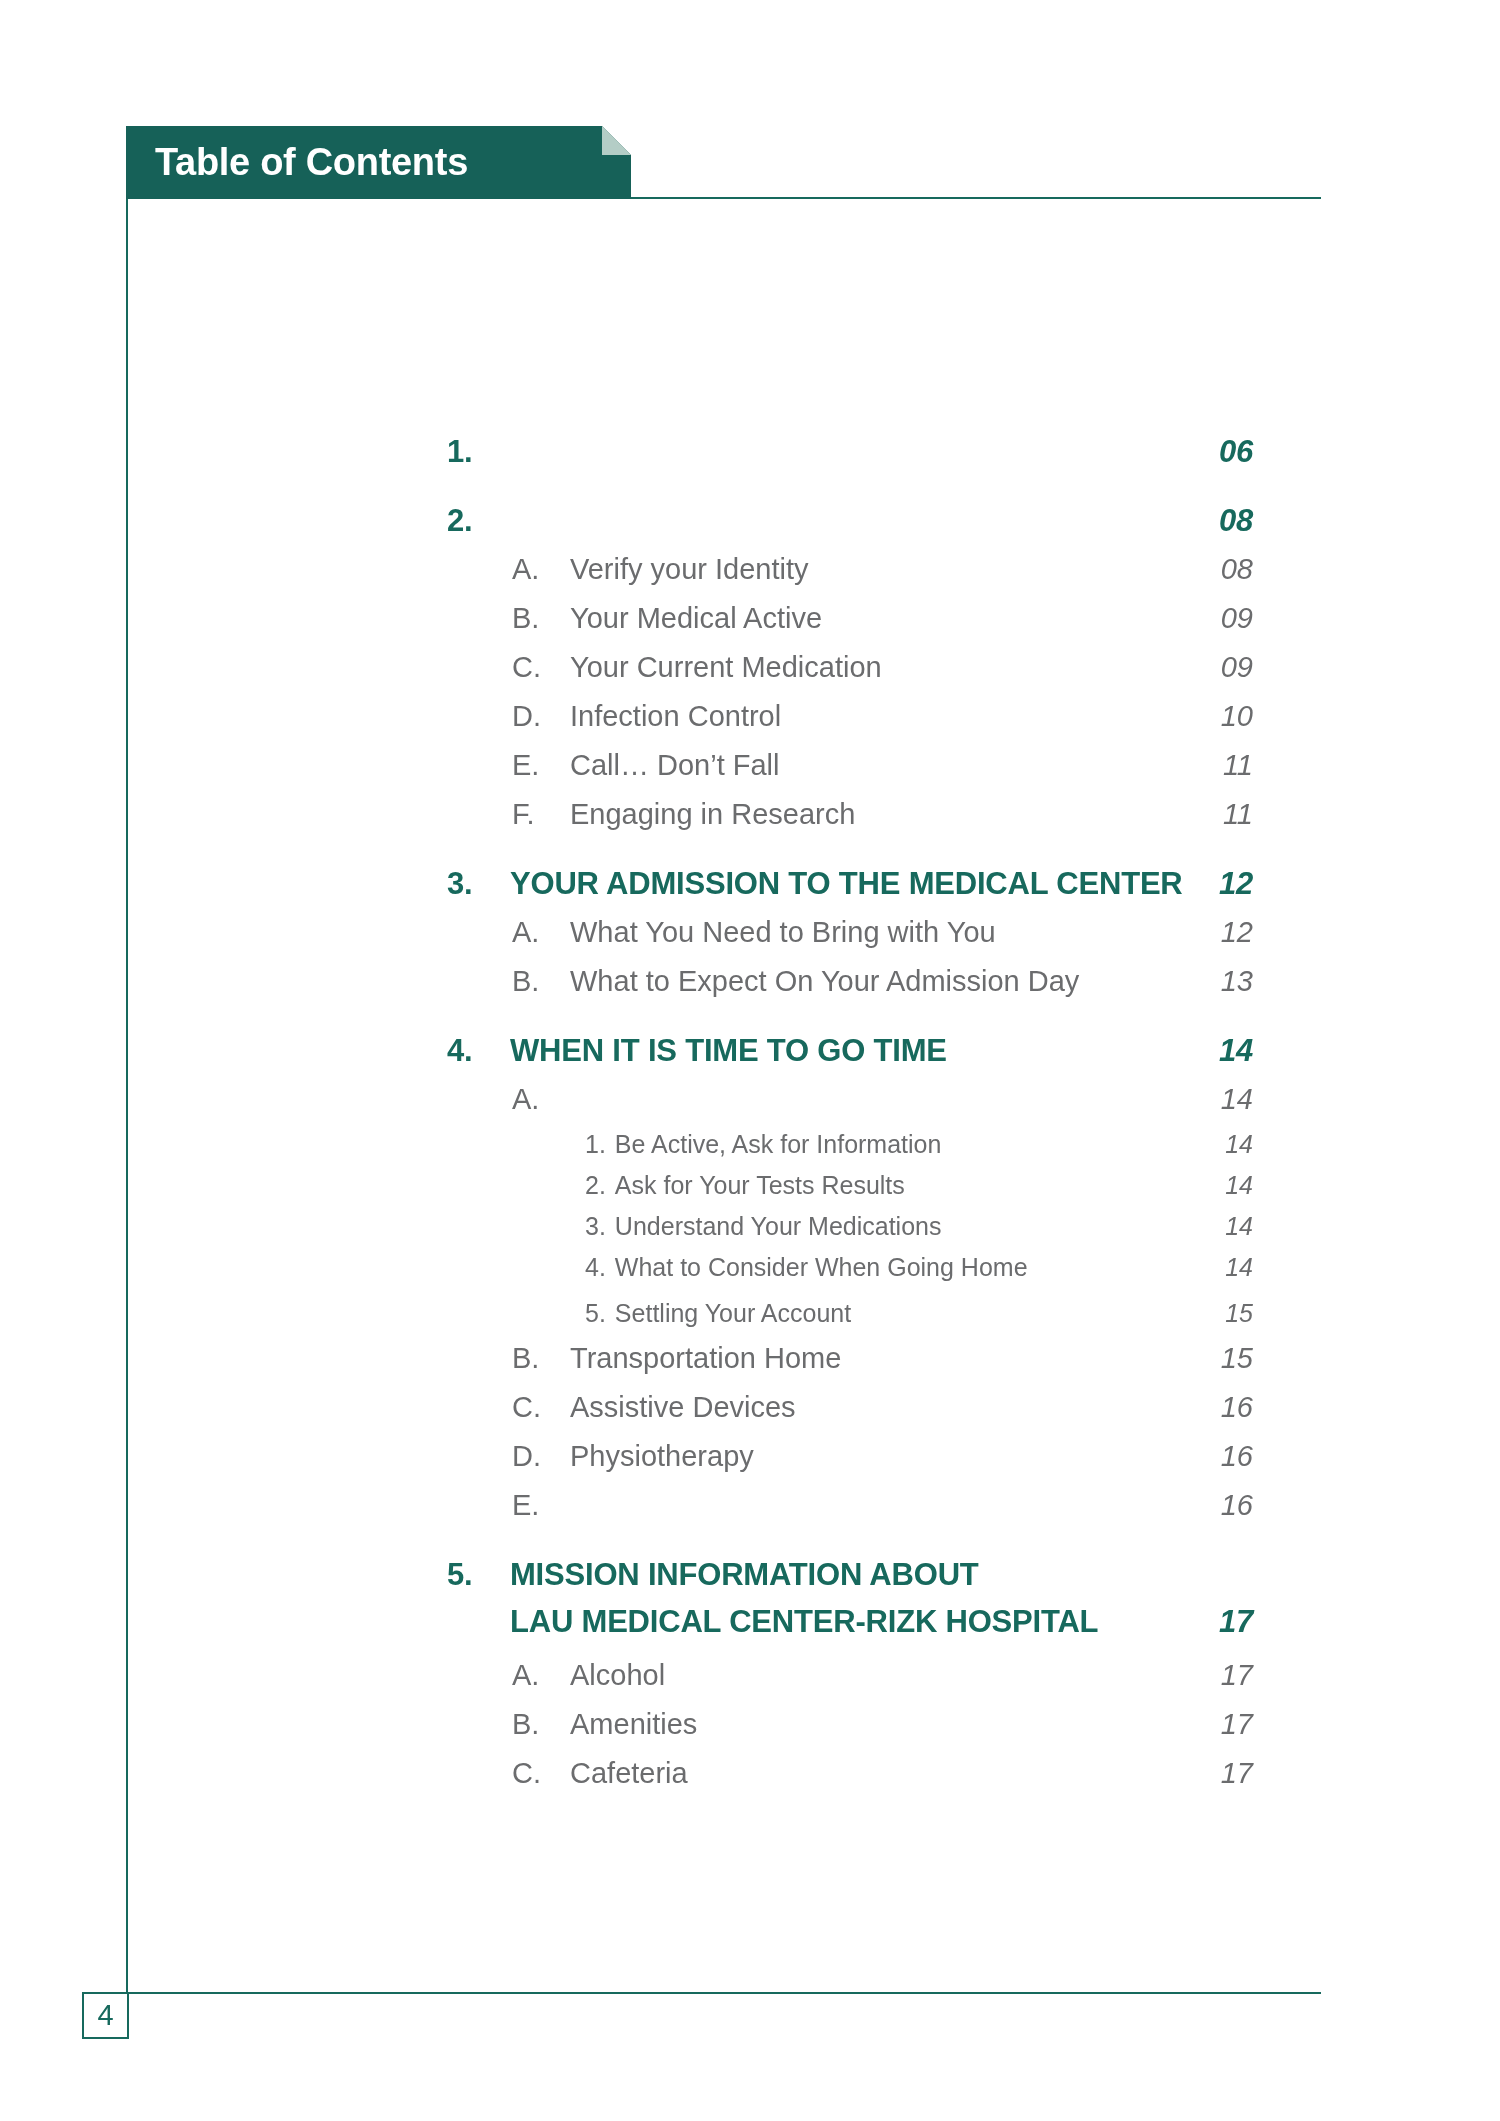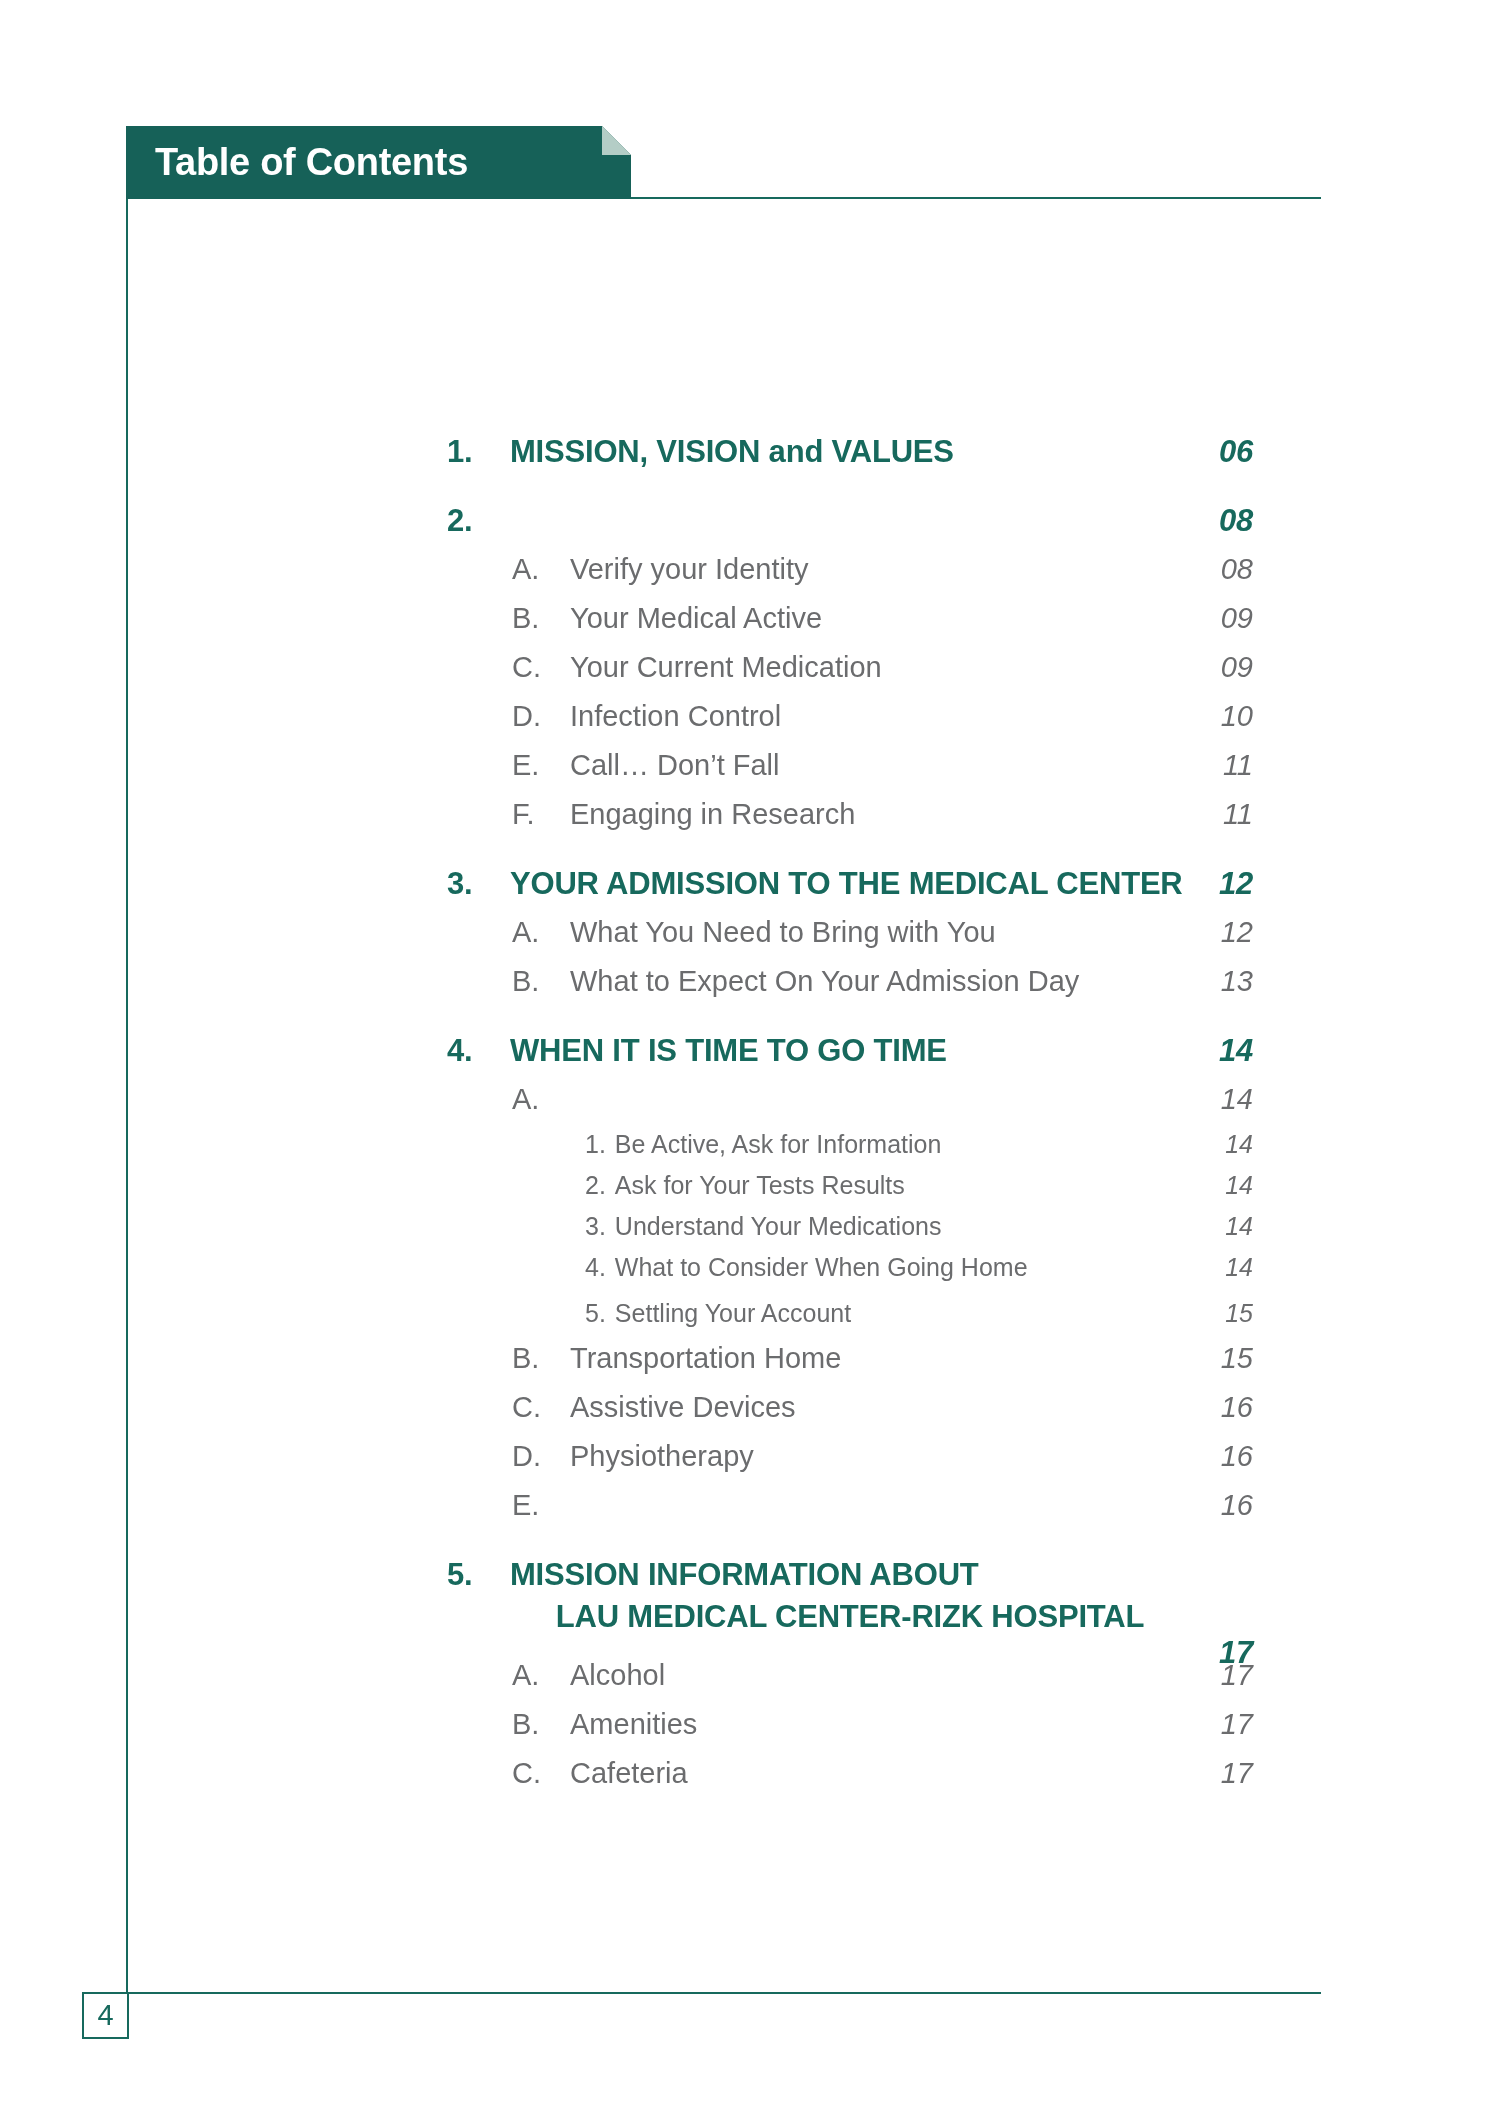--- a/index.html
+++ b/index.html
@@ -46,21 +46,21 @@
     color:var(--teal);font-size:29px;
   }
   
   .toc{position:absolute;left:447px;top:427px;width:806px;}
   .row{display:flex;align-items:center;white-space:nowrap;}
   .row-h{
     height:49px;margin-top:20px;
     color:var(--teal);font-weight:bold;font-size:31px;letter-spacing:-0.2px;
   }
   .toc > .row-h:first-child{margin-top:0;}
-  .row-h2{height:46px;margin-top:0 !important;flex-direction:column;}
+  .row-h2{height:46px;margin-top:0 !important;}
   .row-it{height:49px;padding-left:65px;color:var(--gray);font-size:29px;}
   .row-sub{height:41px;padding-left:138px;color:var(--gray);font-size:25px;}
   .numcell{width:63px;flex:none;}
   .lettercell{width:58px;flex:none;}
   .subnum{margin-right:9px;flex:none;}
   .pagenum{margin-left:auto;text-align:right;font-style:italic;}
   .mt-xs{margin-top:6px;}
   .mt-sm{margin-top:5px;}
 </style>
 </head>
@@ -70,21 +70,20 @@
   <div class="rule-top"></div>
   <div class="band">
     <div class="band-title">Table of Contents</div>
   </div>
   <div class="fold"></div>
   <div class="vline"></div>
 
   <div class="toc" id="toc">
       <div class="row row-h">
         <span class="numcell">1.</span>
-        <span>MISSION, VISION and VALUES</span>
         <span class="pagenum">06</span>
       </div>
       <div class="row row-h">
         <span class="numcell">2.</span>
         <span class="pagenum">08</span>
       </div>
       <div class="row row-it">
         <span class="lettercell">A.</span>
         <span>Verify your Identity</span>
         <span class="pagenum">08</span>

